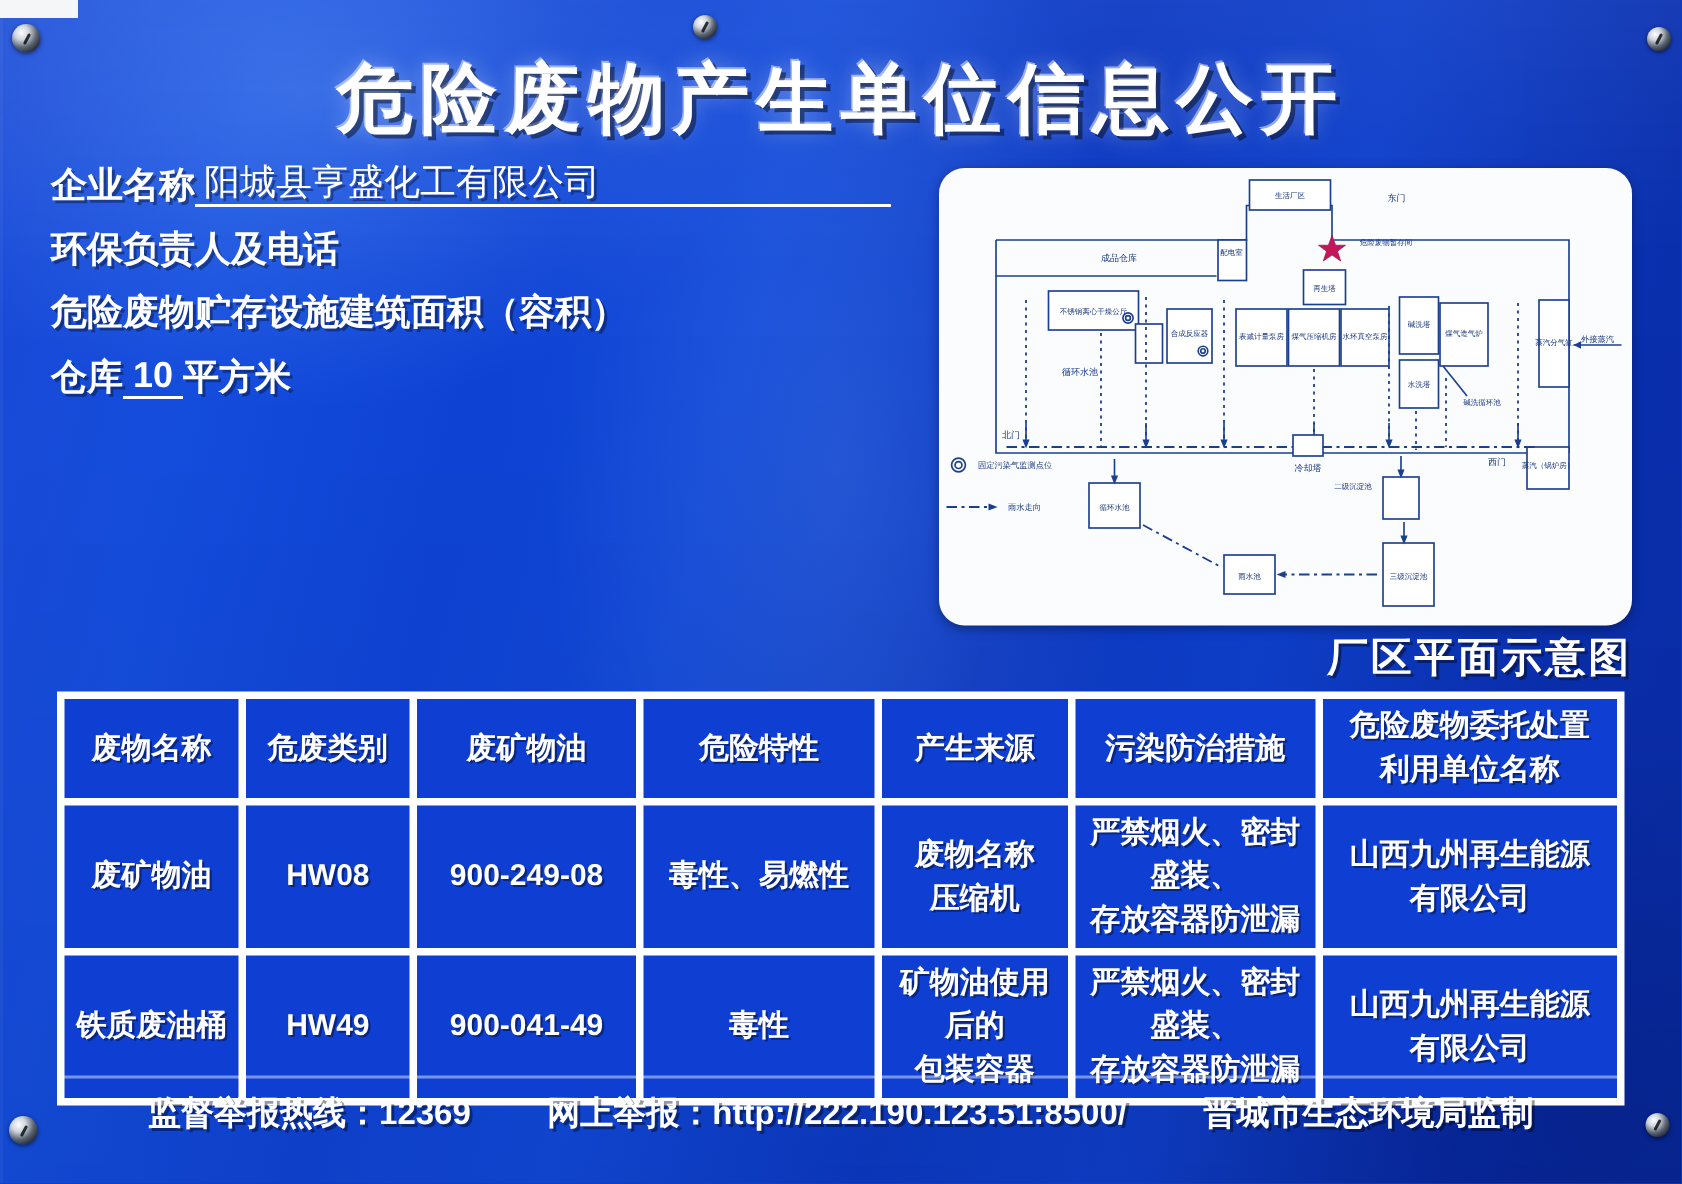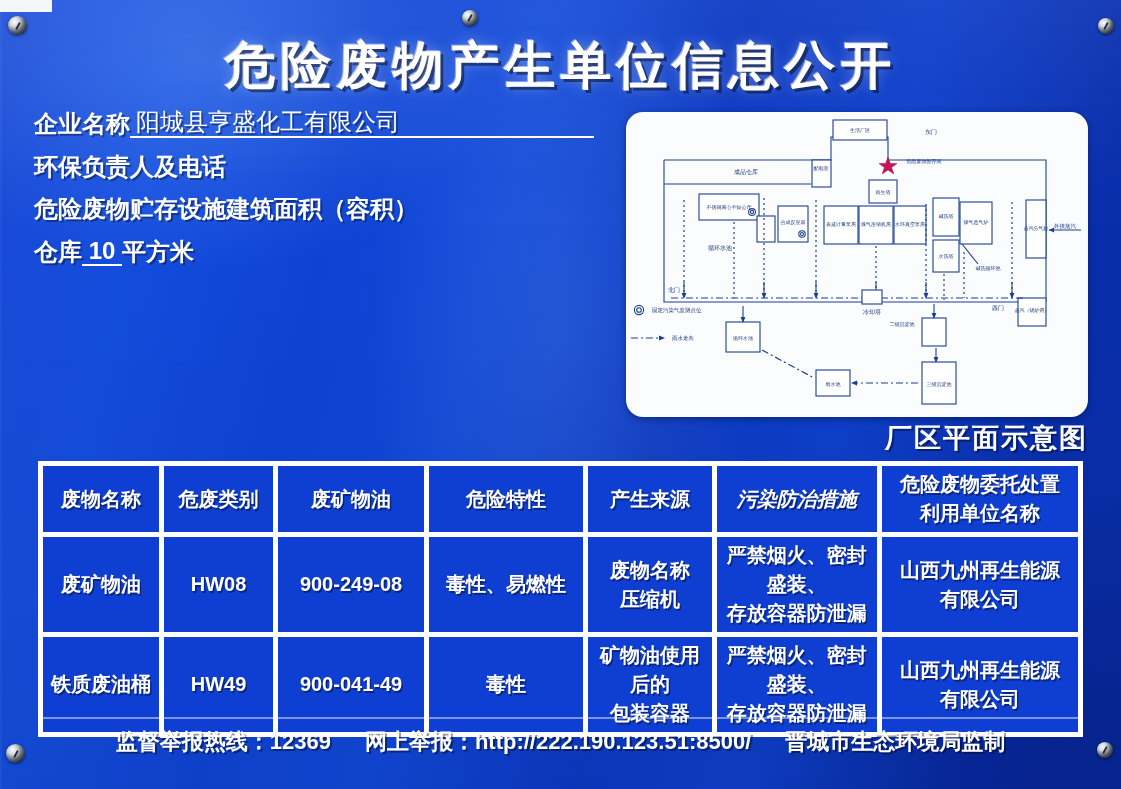--- a/index.html
+++ b/index.html
@@ -82,26 +82,26 @@
   .tblwrap{position:absolute;left:38px;top:461px;width:1045px;}
   table{border-collapse:separate;border-spacing:5px;width:100%;background:#ffffff;}
   td{
     background:#0f3fd2;color:#ffffff;text-align:center;vertical-align:middle;
     font-weight:bold;text-shadow:1.5px 1.5px 0 rgba(0,0,0,.4);
     padding:4px 3px;line-height:1.45;
   }
   thead td{font-size:20px;height:58px;}
   tbody td{font-size:20px;height:78px;}
   .c0{width:113px;}.c1{width:105px;margin-top:14px;}.c2{width:143px;}.c3{width:152px;}
-  .c4{width:121px;}.c5{width:158px;font-style:italic;}.c6{width:196px;}
+  .c4{width:121px;}.c5{width:158px;}.c6{width:196px;}
 
   
   .footer{
     position:absolute;left:0;top:727px;width:1121px;
-    display:flex;justify-content:center;align-items:center;gap:34px;
+    display:flex;justify-content:center;align-items:center;gap:51px;
     color:#fff;font-size:22px;font-weight:bold;
     text-shadow:2px 2px 0 rgba(0,0,0,.4);white-space:nowrap;
   }
   .frule{position:absolute;left:40px;top:717px;width:1040px;height:2px;background:rgba(255,255,255,.45);}
 </style>
 </head>
 <body>
 
 <div id="board">
 

